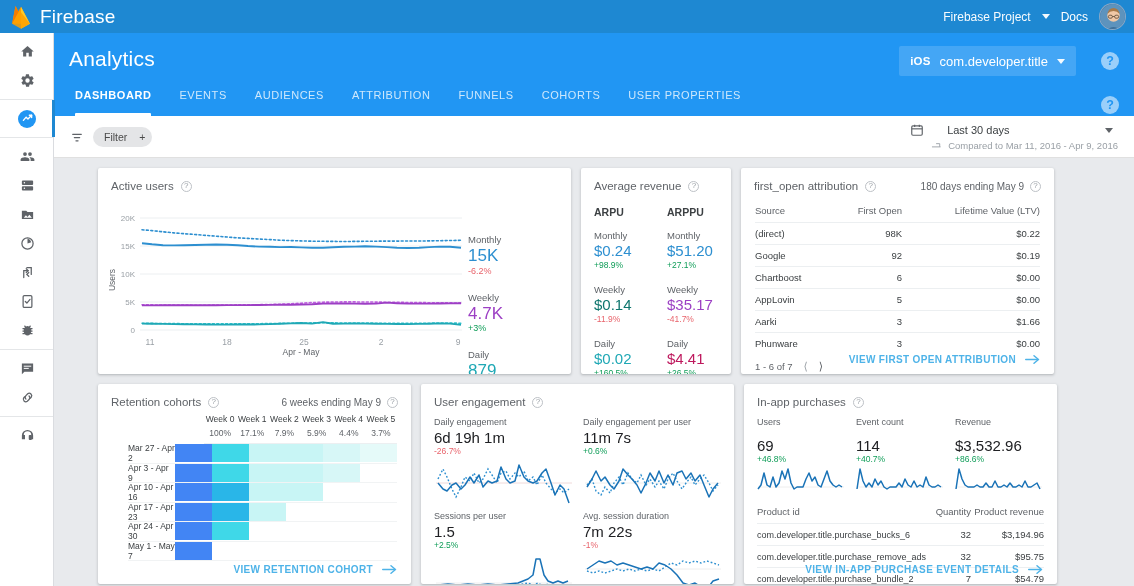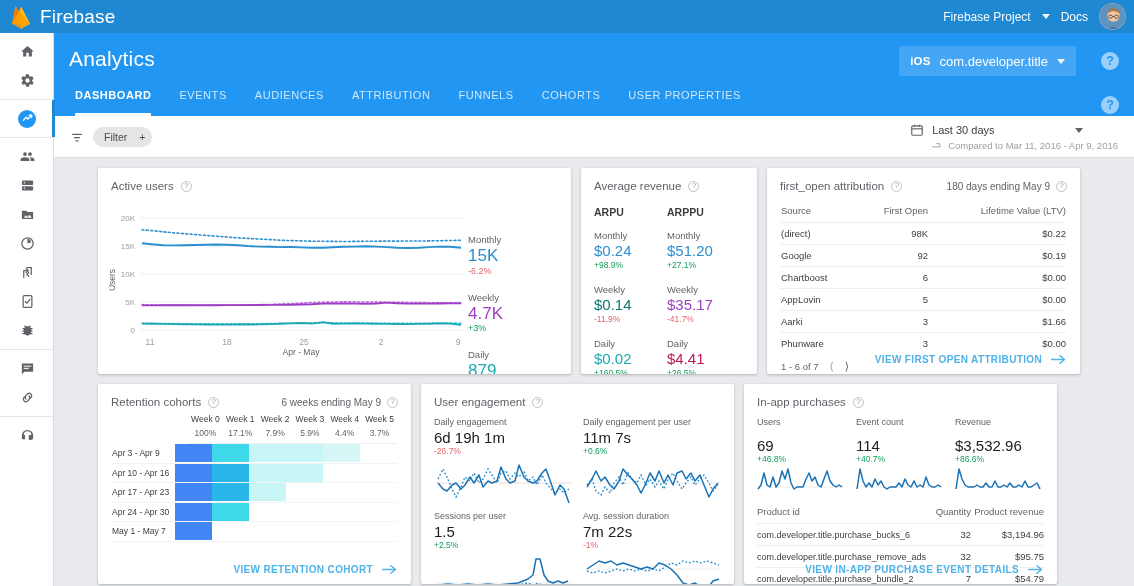--- a/index.html
+++ b/index.html
@@ -112,21 +112,21 @@
   }
   .filter-icon { position: absolute; left: 16px; top: 14px; }
   .filter-chip {
     position: absolute; left: 39px; top: 11px; height: 20px;
     background: #e4e5e7; border-radius: 10px; display: flex;
     align-items: center; padding: 0 7px 0 11px; gap: 12px;
   }
   .filter-chip span { font-size: 10.5px; color: #4a4a4a; }
   .plus-g { color: #6b6b6b; font-size: 14px; line-height: 1; font-weight: 300; }
   .daterange { position: absolute; right: 16px; top: 7px; text-align: left; }
-  .dr-row1 { display: flex; align-items: center; gap: 8px; }
+  .dr-row1 { display: flex; align-items: center; gap: 23px; }
   .dr-label { font-size: 11px; color: #3c4043; }
   .dr-caret {
     width: 0; height: 0; border-left: 4px solid transparent;
     border-right: 4px solid transparent; border-top: 5px solid #5f6368;
     margin-left: 72px;
   }
   .dr-row2 { display: flex; align-items: center; gap: 6px; margin-top: 3px; margin-left: 21px; }
   .dr-sub { font-size: 9.5px; color: #9aa0a6; }
 
   
@@ -161,21 +161,21 @@
   .au-body { display: flex; padding: 6px 10px 0 4px; }
   .au-stats { width: 92px; padding-top: 36px; }
   .au-stat { margin-bottom: 16px; }
   .au-stat .lbl { font-size: 9.5px; color: #5f6368; margin-bottom: 1px; }
   .au-stat .val { font-size: 17px; font-weight: 400; line-height: 1.15; }
   .au-stat .dlt { font-size: 9px; margin-top: 0px; }
   .pos { color: #0f9d58; }
   .neg { color: #e8646c; }
 
   
-  .c-rev { width: 176px; }
+  .c-rev { width: 150px; }
   .rev-cols { display: flex; padding: 14px 0 0 13px; gap: 16px; }
   .rev-col { width: 57px; }
   .rev-hd { font-size: 10.5px; color: #3c4043; font-weight: bold; margin-bottom: 12px; }
   .rev-blk { margin-bottom: 14px; }
   .rev-blk .lbl { font-size: 9.5px; color: #5f6368; margin-bottom: 1px; }
   .rev-blk .val { font-size: 15px; line-height: 1.2; white-space: nowrap; }
   .rev-blk .dlt { font-size: 8.5px; }
 
   
   .tbl { width: 100%; border-collapse: collapse; }
@@ -195,21 +195,21 @@
   .arw { color: #9aa0a6; font-size: 11px; line-height: 1; }
   .arw.on { color: #5f6368; }
   .viewlink {
     position: absolute; right: 14px; bottom: 9px;
     display: flex; align-items: center; gap: 9px;
     color: #4eb3e8; font-size: 10px; letter-spacing: .35px; font-weight: bold;
   }
 
   
   .c-ret { width: 313px; }
-  .ret-grid { padding: 6px 14px 0 14px; }
+  .ret-grid { padding: 6px 14px 0 14px; margin-left: 16px; }
   .ret-hdr { display: flex; margin-left: 76px; }
   .ret-hdr div { width: 37px; text-align: center; font-size: 8.5px; color: #3c4043; }
   .ret-pct { display: flex; margin-left: 76px; padding: 4px 0 5px 0; border-bottom: 1px solid #eceff1; }
   .ret-pct div { width: 37px; text-align: center; font-size: 8.5px; color: #5f6368; }
   .ret-row { display: flex; align-items: center; height: 19.5px; border-bottom: 1px solid #f1f3f4; }
   .ret-lbl { width: 76px; font-size: 8.5px; color: #3c4043; }
   .ret-cells { display: flex; }
   .ret-cell { width: 37px; height: 18px; }
 
   
@@ -620,20 +620,31 @@
           <div class="ret-pct">
             <div>100%</div>
             <div>17.1%</div>
             <div>7.9%</div>
             <div>5.9%</div>
             <div>4.4%</div>
             <div>3.7%</div>
           </div>
           <div id="ret-rows">
               <div class="ret-row">
+                <div class="ret-lbl">Mar 27 - Apr 2</div>
+                <div class="ret-cells">
+                  <div class="ret-cell" style="background: rgb(66, 133, 244);"></div>
+                  <div class="ret-cell" style="background: rgb(63, 216, 232);"></div>
+                  <div class="ret-cell" style="background: rgb(200, 245, 245);"></div>
+                  <div class="ret-cell" style="background: rgb(200, 245, 245);"></div>
+                  <div class="ret-cell" style="background: rgb(215, 247, 247);"></div>
+                  <div class="ret-cell" style="background: rgb(229, 250, 249);"></div>
+                </div>
+              </div>
+              <div class="ret-row">
                 <div class="ret-lbl">Apr 3 - Apr 9</div>
                 <div class="ret-cells">
                   <div class="ret-cell" style="background: rgb(66, 133, 244);"></div>
                   <div class="ret-cell" style="background: rgb(63, 216, 232);"></div>
                   <div class="ret-cell" style="background: rgb(200, 245, 245);"></div>
                   <div class="ret-cell" style="background: rgb(200, 245, 245);"></div>
                   <div class="ret-cell" style="background: rgb(215, 247, 247);"></div>
                   <div class="ret-cell" style="background: transparent;"></div>
                 </div>
               </div>

